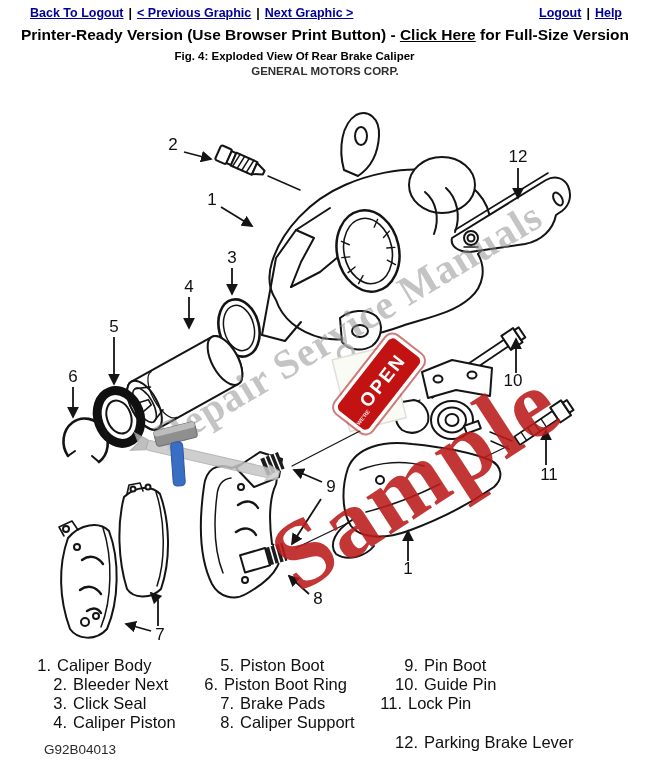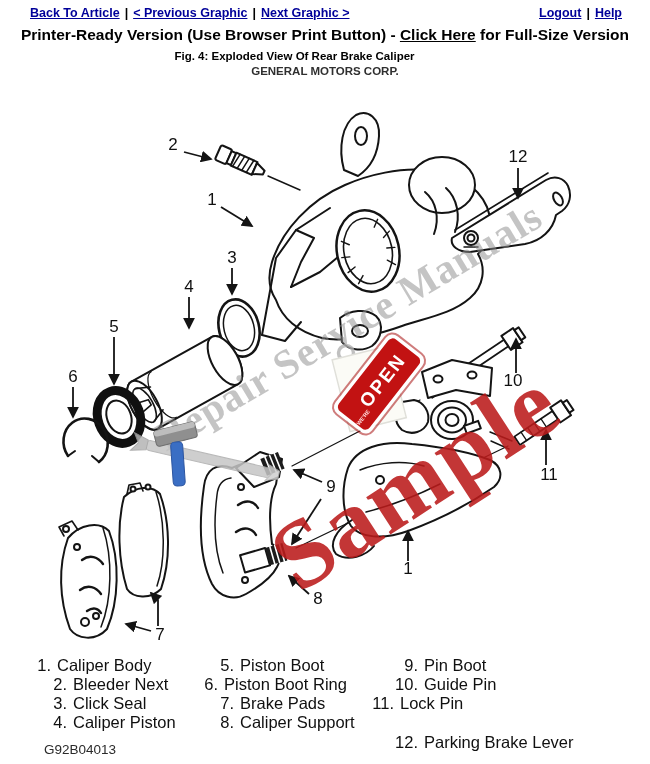--- a/index.html
+++ b/index.html
@@ -28,21 +28,21 @@
   .leg-label{margin-left:6px;}
   .figcode{position:absolute;left:44px;top:742px;font-size:13.5px;color:#2b2b2b;}
 </style>
 </head>
 <body>
 
 <div id="page">
 
   <div class="navrow">
     <span class="navleft">
-      <span class="navlink">Back To Article</span><span class="navsep">|</span><span class="navlink">&lt; Previous Graphic</span><span class="navsep">|</span><span class="navlink">Next Graphic &gt;</span>
+      <span class="navlink">Back To Logout</span><span class="navsep">|</span><span class="navlink">&lt; Previous Graphic</span><span class="navsep">|</span><span class="navlink">Next Graphic &gt;</span>
     </span>
     <span class="navright">
       <span class="navlink">Logout</span><span class="navsep">|</span><span class="navlink">Help</span>
     </span>
   </div>
 
   <div class="titlerow">
     <span>Printer-Ready Version (Use Browser Print Button) - </span><span class="titlelink">Click Here</span><span> for Full-Size Version</span>
   </div>
 
@@ -266,18 +266,18 @@
     <div class="leg-item" style="left:45px;top:694px;"><span class="leg-num w22">3.</span><span class="leg-label">Click Seal</span></div>
     <div class="leg-item" style="left:45px;top:713px;"><span class="leg-num w22">4.</span><span class="leg-label">Caliper Piston</span></div>
 
     <div class="leg-item" style="left:212px;top:656px;"><span class="leg-num w22">5.</span><span class="leg-label">Piston Boot</span></div>
     <div class="leg-item" style="left:196px;top:675px;"><span class="leg-num w22">6.</span><span class="leg-label">Piston Boot Ring</span></div>
     <div class="leg-item" style="left:212px;top:694px;"><span class="leg-num w22">7.</span><span class="leg-label">Brake Pads</span></div>
     <div class="leg-item" style="left:212px;top:713px;"><span class="leg-num w22">8.</span><span class="leg-label">Caliper Support</span></div>
 
     <div class="leg-item" style="left:388px;top:656px;"><span class="leg-num w30">9.</span><span class="leg-label">Pin Boot</span></div>
     <div class="leg-item" style="left:388px;top:675px;"><span class="leg-num w30">10.</span><span class="leg-label">Guide Pin</span></div>
-    <div class="leg-item" style="left:364px;top:694px;"><span class="leg-num w30">11.</span><span class="leg-label">Lock Pin</span></div>
+    <div class="leg-item" style="left:372px;top:694px;"><span class="leg-num w30">11.</span><span class="leg-label">Lock Pin</span></div>
     <div class="leg-item" style="left:388px;top:713px;margin-top:20px;"><span class="leg-num w30">12.</span><span class="leg-label">Parking Brake Lever</span></div>
   </div>
 
   <div class="figcode">G92B04013</div>
 </div>
 
 </body></html>

